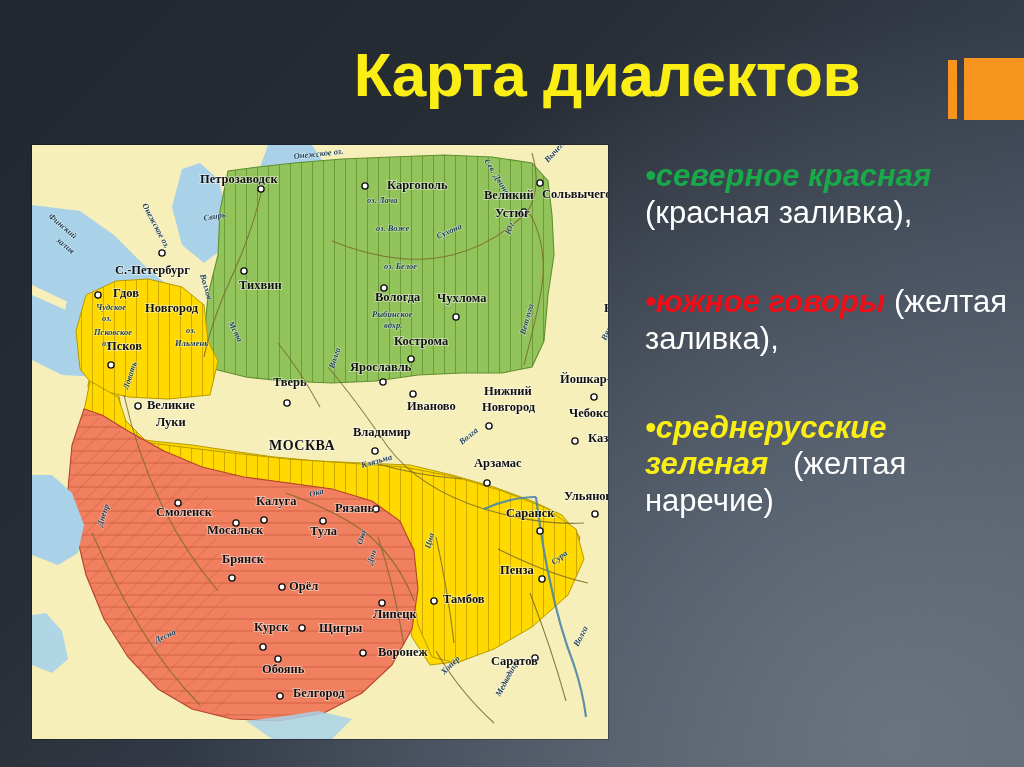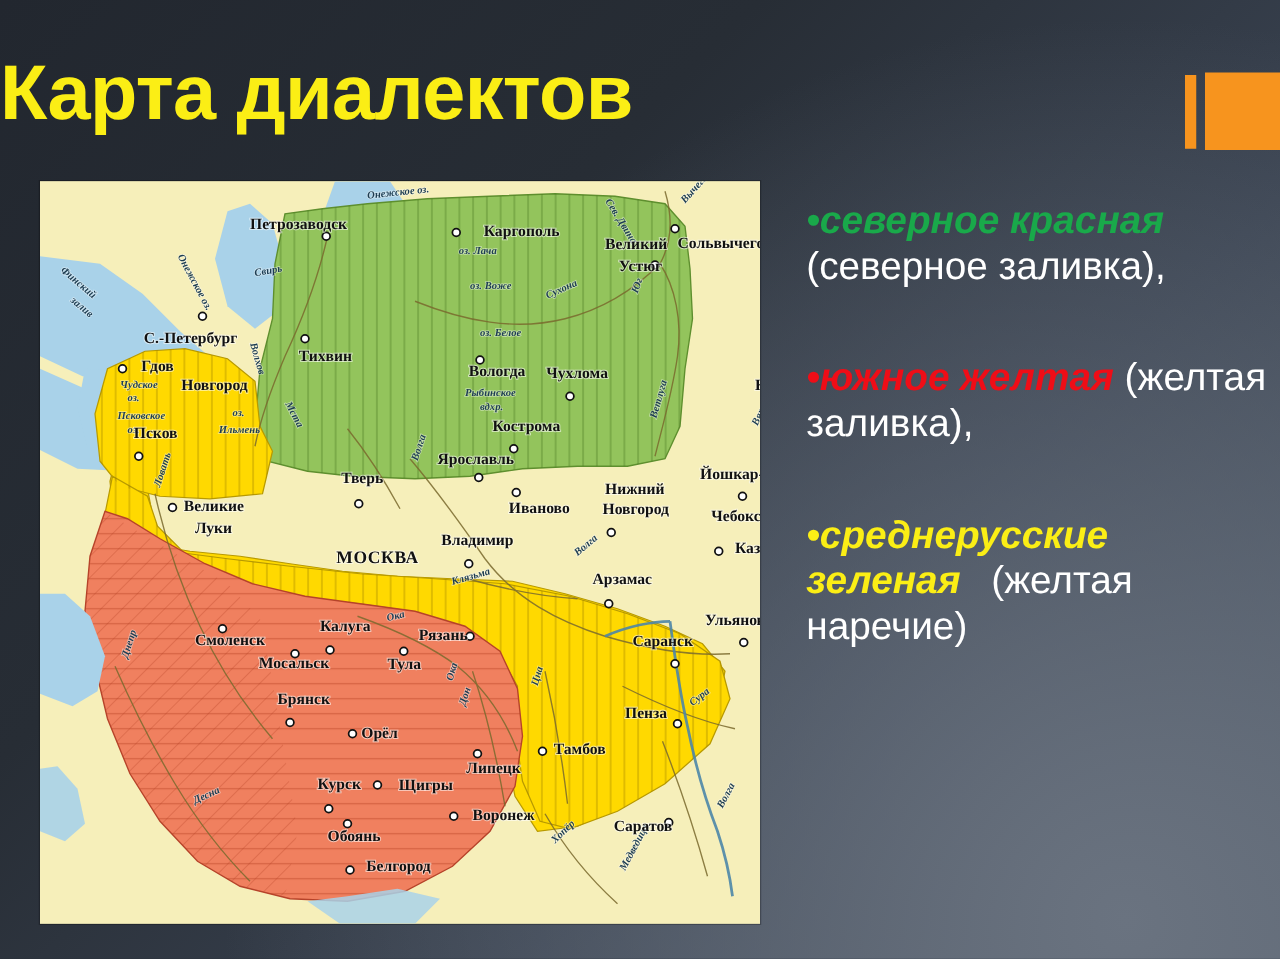--- a/index.html
+++ b/index.html
@@ -12,21 +12,21 @@
   #slide{
     position:relative;width:1024px;height:767px;overflow:hidden;
     background:
       radial-gradient(circle at 88% 96%, #6a7380 0%, rgba(106,115,128,0) 62%),
       linear-gradient(135deg, #22272f 0%, #272d35 34%, #394250 66%, #525c69 100%);
   }
 
   
   #title{
     position:absolute;left:0;top:44px;width:860px;
-    text-align:left;
+    text-align:right;
     font-size:62px;font-weight:bold;line-height:1;
     color:#fbee15;
     letter-spacing:-0.5px;
     white-space:nowrap;
   }
 
   
   #deco{position:absolute;left:948px;top:58px;width:76px;height:62px;}
   #deco .bar{position:absolute;left:0;top:2px;width:9px;height:59px;background:#f7941e;}
   #deco .blk{position:absolute;left:16px;top:0;width:72px;height:62px;background:#f7941e;}
@@ -312,27 +312,27 @@
             <text class="mlbl city" x="261" y="552">Белгород</text>
           </g>
       </g>
     </svg>
   </div>
 
   <div id="textcol">
 
     <div class="para">
       <span class="bl green">•</span><span class="bl green">северное красная</span>
-      <span>(северное заливка),</span>
+      <span>(красная заливка),</span>
     </div>
 
     <div class="gap"></div>
 
     <div class="para">
-      <span class="bl red">•</span><span class="bl red">южное   желтая</span>
+      <span class="bl red">•</span><span class="bl red">южное   говоры</span>
       <span>(желтая заливка),</span>
     </div>
 
     <div class="gap"></div>
 
     <div class="para">
       <span class="bl yellow">•</span><span class="bl yellow">среднерусские зеленая</span>
       <span class="wide"></span><span>(желтая наречие)</span>
     </div>
 

